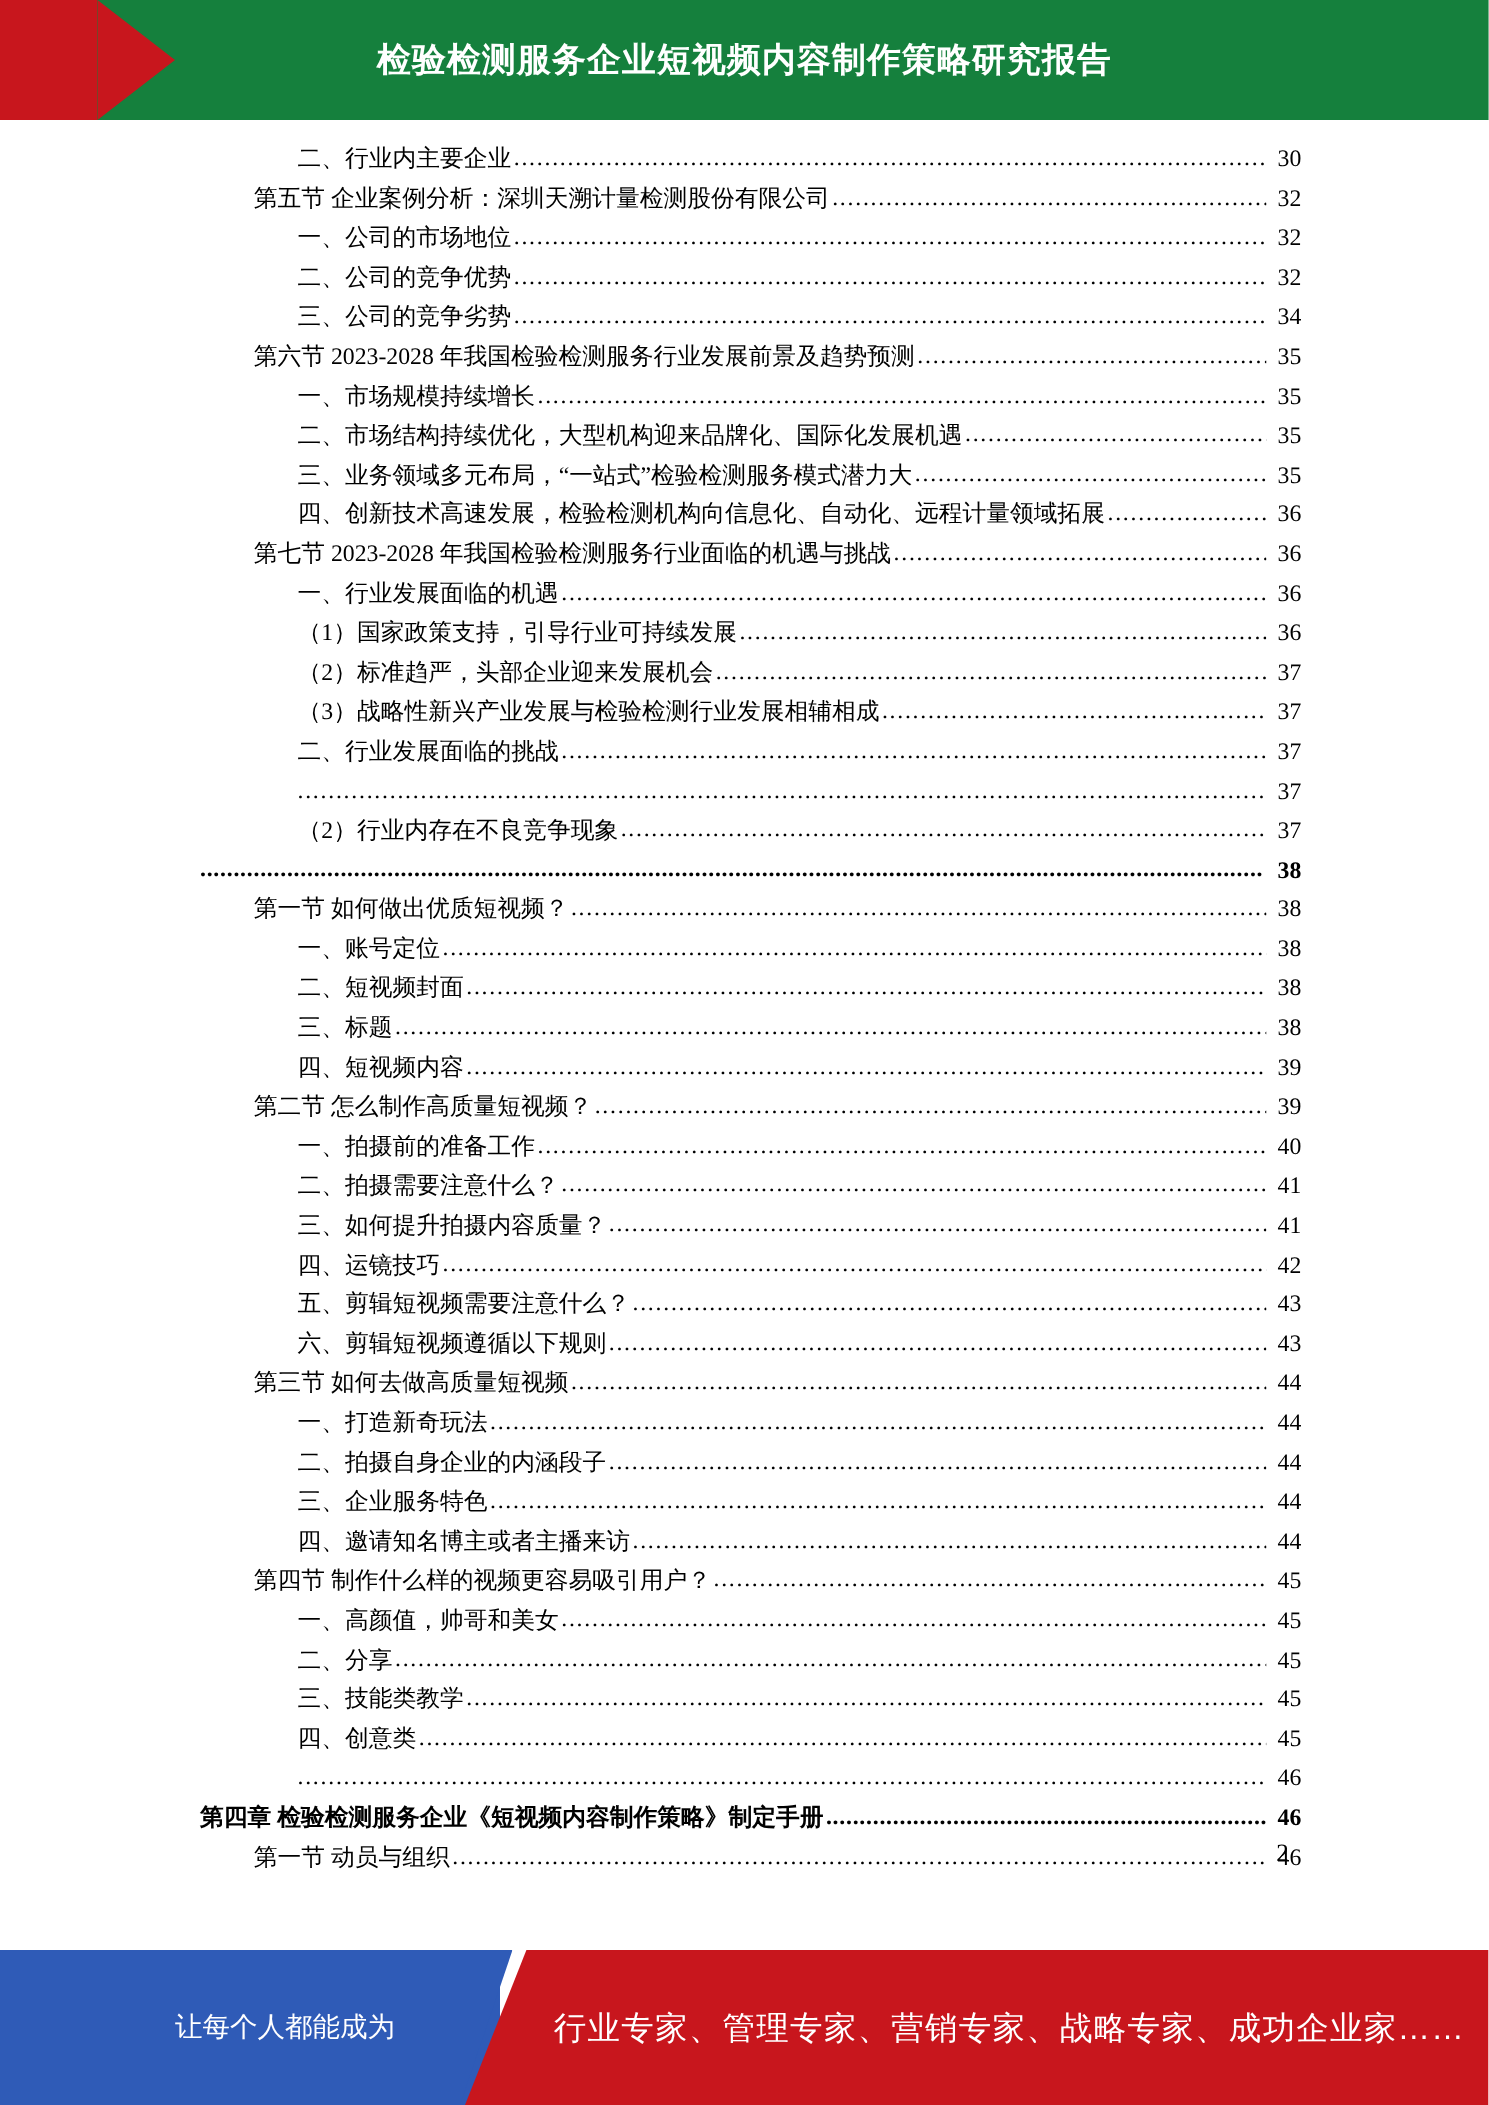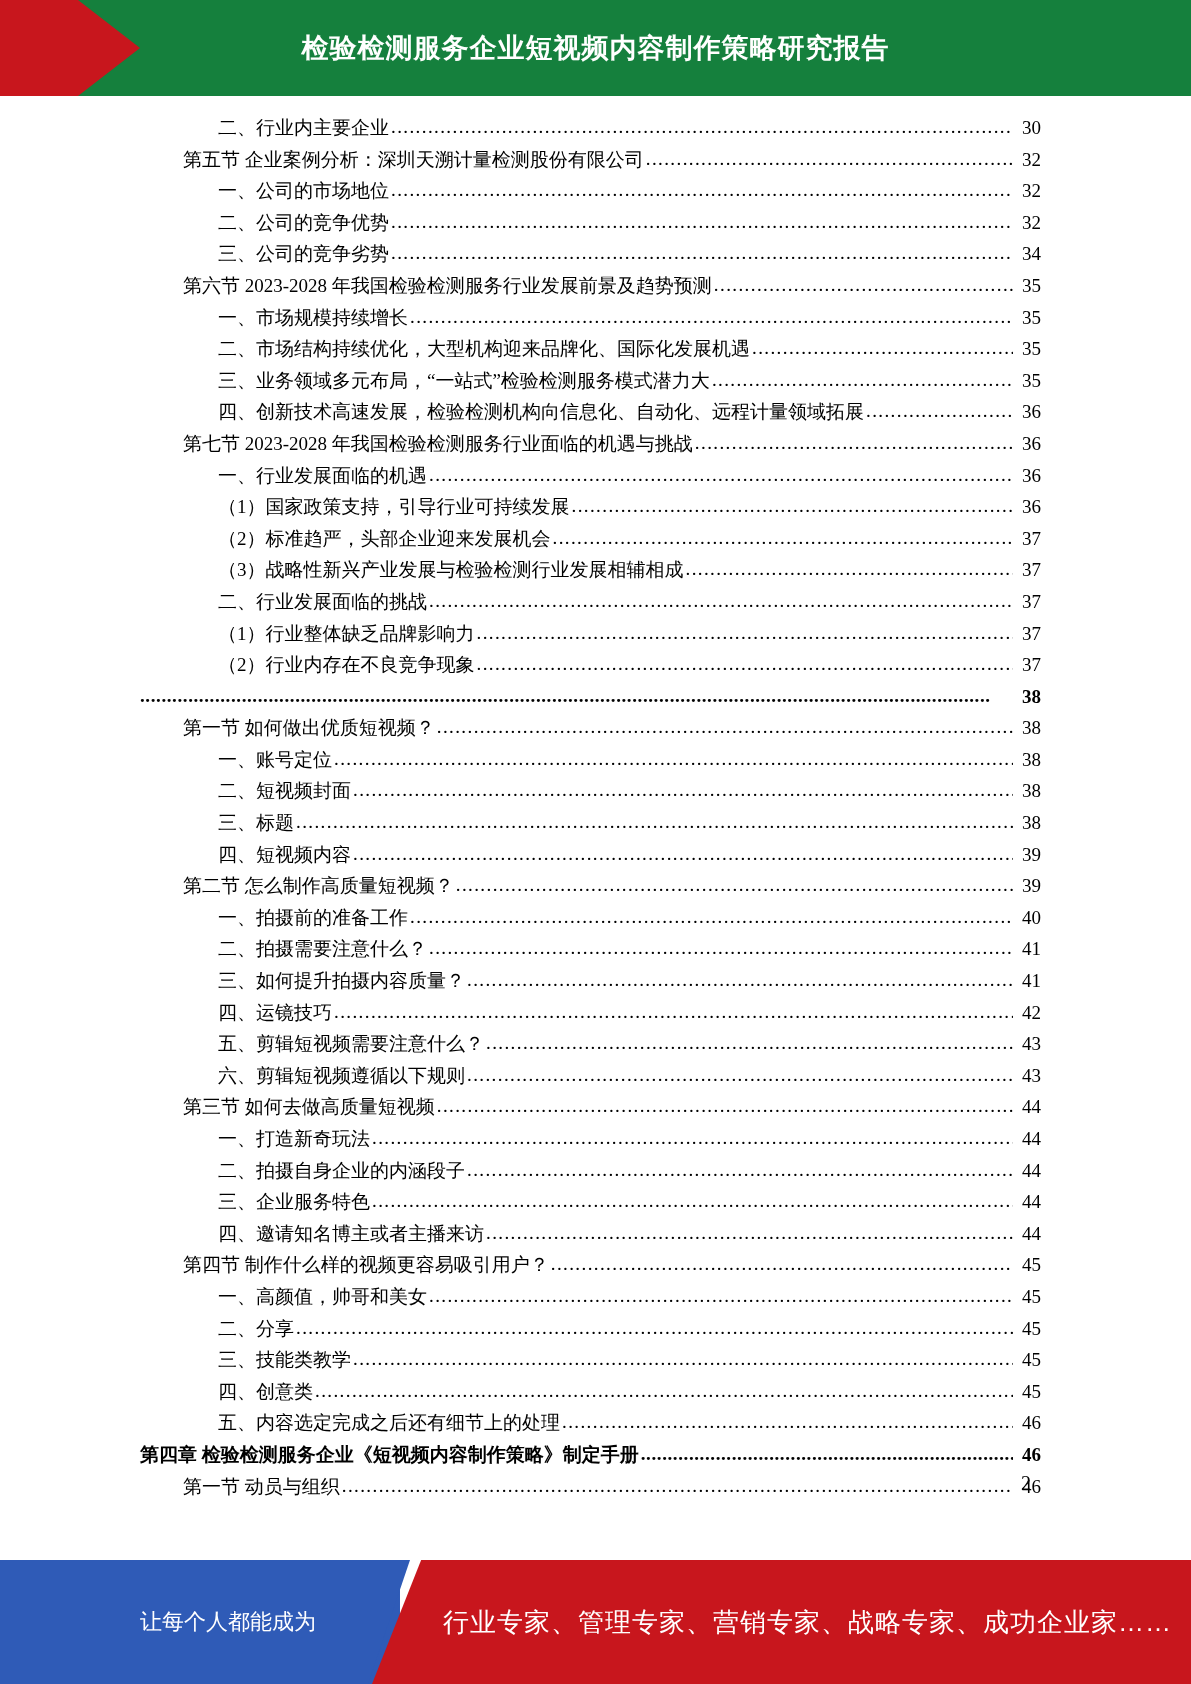--- a/index.html
+++ b/index.html
@@ -67,20 +67,21 @@
     width: 1191px;
   }
   .toc-row {
     display: flex;
     align-items: center;
     font-size: 19px;
     color: #000000;
     line-height: 31.6px;
     height: 31.6px;
     white-space: nowrap;
+    margin-left: 20px;
   }
   .toc-label {
     flex: 0 0 auto;
     padding-right: 2px;
   }
   .toc-dots {
     flex: 1 1 auto;
     overflow: hidden;
     white-space: nowrap;
     font-size: 19px;
@@ -256,21 +257,20 @@
       <span class="toc-label">（3）战略性新兴产业发展与检验检测行业发展相辅相成</span>
       <span class="toc-dots">...............................................................................................................................................................</span>
       <span class="toc-page">37</span>
     </div>
     <div class="toc-row lvl-item">
       <span class="toc-label">二、行业发展面临的挑战</span>
       <span class="toc-dots">...............................................................................................................................................................</span>
       <span class="toc-page">37</span>
     </div>
     <div class="toc-row lvl-item">
-      <span class="toc-label">（1）行业整体缺乏品牌影响力</span>
       <span class="toc-dots">...............................................................................................................................................................</span>
       <span class="toc-page">37</span>
     </div>
     <div class="toc-row lvl-item">
       <span class="toc-label">（2）行业内存在不良竞争现象</span>
       <span class="toc-dots">...............................................................................................................................................................</span>
       <span class="toc-page">37</span>
     </div>
     <div class="toc-row lvl-chapter">
       <span class="toc-dots">...............................................................................................................................................................</span>
@@ -380,21 +380,20 @@
       <span class="toc-label">三、技能类教学</span>
       <span class="toc-dots">...............................................................................................................................................................</span>
       <span class="toc-page">45</span>
     </div>
     <div class="toc-row lvl-item">
       <span class="toc-label">四、创意类</span>
       <span class="toc-dots">...............................................................................................................................................................</span>
       <span class="toc-page">45</span>
     </div>
     <div class="toc-row lvl-item">
-      <span class="toc-label">五、内容选定完成之后还有细节上的处理</span>
       <span class="toc-dots">...............................................................................................................................................................</span>
       <span class="toc-page">46</span>
     </div>
     <div class="toc-row lvl-chapter">
       <span class="toc-label">第四章  检验检测服务企业《短视频内容制作策略》制定手册</span>
       <span class="toc-dots">...............................................................................................................................................................</span>
       <span class="toc-page">46</span>
     </div>
     <div class="toc-row lvl-section">
       <span class="toc-label">第一节  动员与组织</span>

